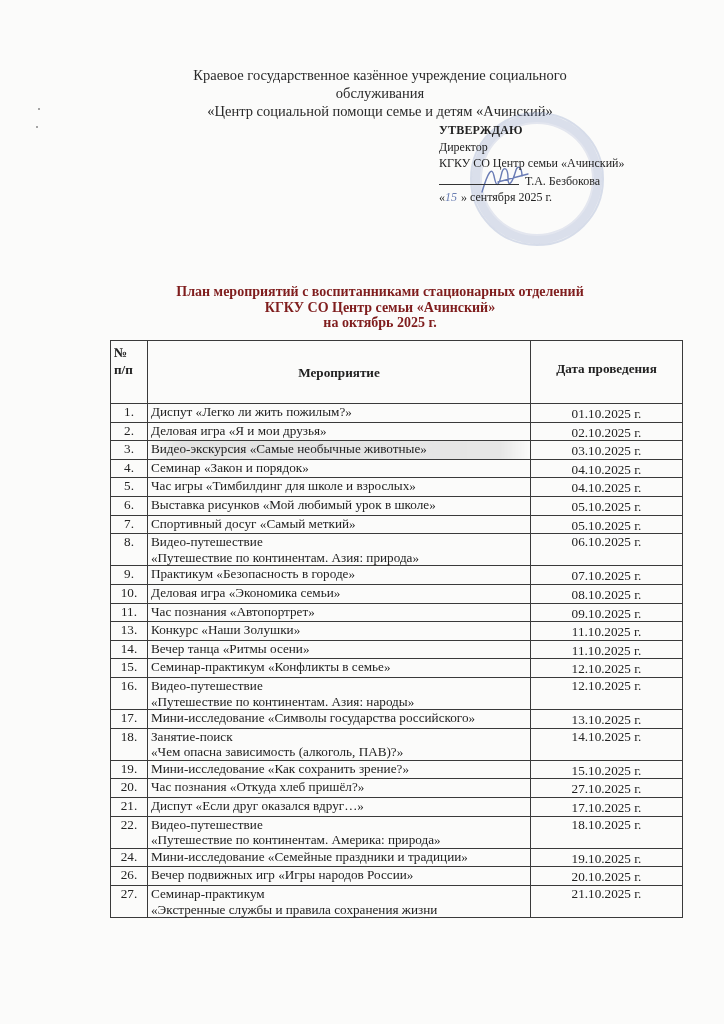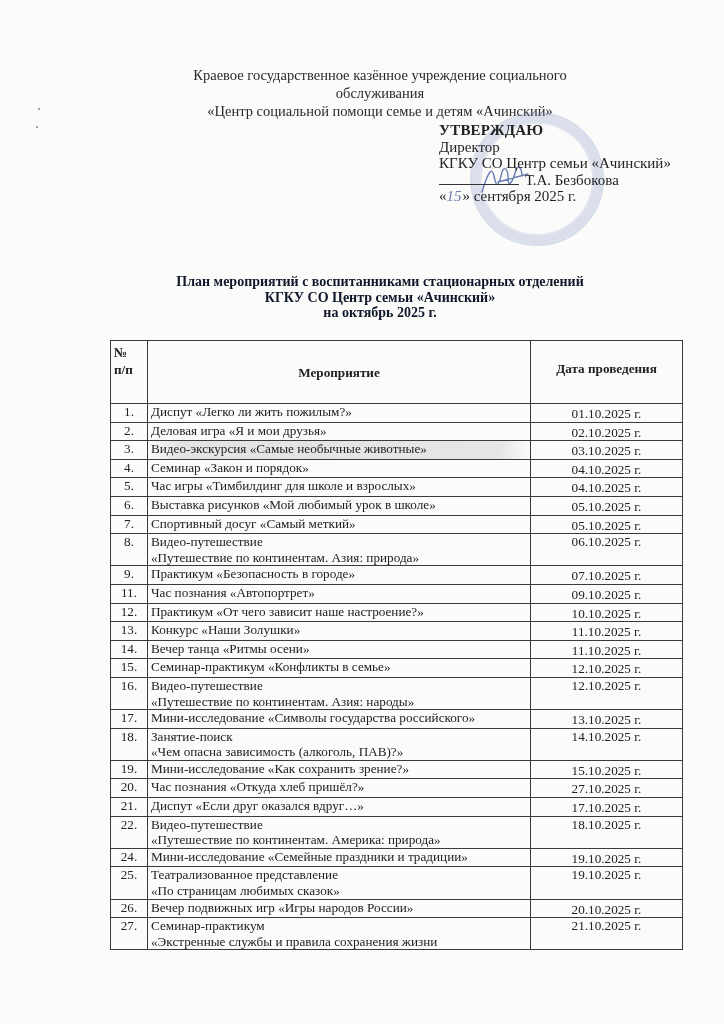--- a/index.html
+++ b/index.html
@@ -11,39 +11,39 @@
     position: relative;
   }
   .page { position: absolute; left: 0; top: 0; width: 724px; height: 768px; }
   .org-header {
     position: absolute; left: 150px; top: 66px; width: 460px;
     text-align: center; font-size: 14.5px; line-height: 18px; color: #2a2a2a;
   }
   .stray-mark { position: absolute; width: 2px; height: 2px; background: #888; border-radius: 1px; }
   .approval {
     position: absolute; left: 439px; top: 122px; width: 260px;
-    font-size: 15px; line-height: 16.5px; color: #232323;
+    font-size: 12px; line-height: 16.5px; color: #232323;
   }
   .approval .approve-word { font-weight: bold; letter-spacing: 0.2px; }
   .approval .line { white-space: nowrap; }
   .sign-blank { display: inline-block; width: 80px; border-bottom: 1px solid #333; height: 12px; vertical-align: baseline; margin-right: 6px; }
   .date-day { display: inline-block; width: 16px; text-align: left; color: #6b7fb3; font-style: italic; }
   .stamp {
     position: absolute; left: 470px; top: 112px; width: 130px; height: 130px;
     border-radius: 50%;
     border: 2px solid rgba(120,140,190,0.28);
     box-shadow: inset 0 0 0 8px rgba(120,140,190,0.08), inset 0 0 0 10px rgba(120,140,190,0.18);
     pointer-events: none;
   }
   .signature {
     position: absolute; left: 478px; top: 162px; width: 56px; height: 36px; pointer-events: none;
   }
   .plan-title {
-    position: absolute; left: 150px; top: 274px; width: 460px;
-    text-align: center; font-weight: bold; font-size: 14px; line-height: 15.5px; color: #0f172a;
+    position: absolute; left: 150px; top: 284px; width: 460px;
+    text-align: center; font-weight: bold; font-size: 14px; line-height: 15.5px; color: #7f1d1d;
   }
   table.plan {
     position: absolute; left: 110px; top: 340px;
     width: 572px;
     border-collapse: collapse;
     font-size: 13.2px; color: #222;
     table-layout: fixed;
   }
   table.plan th, table.plan td {
     border: 1.3px solid #3a3a3a;
@@ -175,32 +175,32 @@
           <td class="date">06.10.2025 г.</td>
         </tr>
         <tr class="single">
           <td class="num">9.</td>
           <td class="event">
             <div>Практикум  «Безопасность в городе»</div>
           </td>
           <td class="date">07.10.2025 г.</td>
         </tr>
         <tr class="single">
+          <td class="num">10.</td>
+          <td class="event">
+            <div>Деловая игра «Экономика семьи»</div>
+          </td>
+          <td class="date">08.10.2025 г.</td>
+        </tr>
+        <tr class="single">
           <td class="num">11.</td>
           <td class="event">
             <div>Час познания «Автопортрет»</div>
           </td>
           <td class="date">09.10.2025 г.</td>
-        </tr>
-        <tr class="single">
-          <td class="num">12.</td>
-          <td class="event">
-            <div>Практикум «От чего зависит наше настроение?»</div>
-          </td>
-          <td class="date">10.10.2025 г.</td>
         </tr>
         <tr class="single">
           <td class="num">13.</td>
           <td class="event">
             <div>Конкурс «Наши Золушки»</div>
           </td>
           <td class="date">11.10.2025 г.</td>
         </tr>
         <tr class="single">
           <td class="num">14.</td>
@@ -268,28 +268,20 @@
           </td>
           <td class="date">18.10.2025 г.</td>
         </tr>
         <tr class="single">
           <td class="num">24.</td>
           <td class="event">
             <div>Мини-исследование «Семейные праздники и традиции»</div>
           </td>
           <td class="date">19.10.2025 г.</td>
         </tr>
-        <tr class="double">
-          <td class="num">25.</td>
-          <td class="event">
-            <div>Театрализованное представление</div>
-            <div>«По страницам любимых сказок»</div>
-          </td>
-          <td class="date">19.10.2025 г.</td>
-        </tr>
         <tr class="single">
           <td class="num">26.</td>
           <td class="event">
             <div>Вечер подвижных игр «Игры народов России»</div>
           </td>
           <td class="date">20.10.2025 г.</td>
         </tr>
         <tr class="double">
           <td class="num">27.</td>
           <td class="event">

